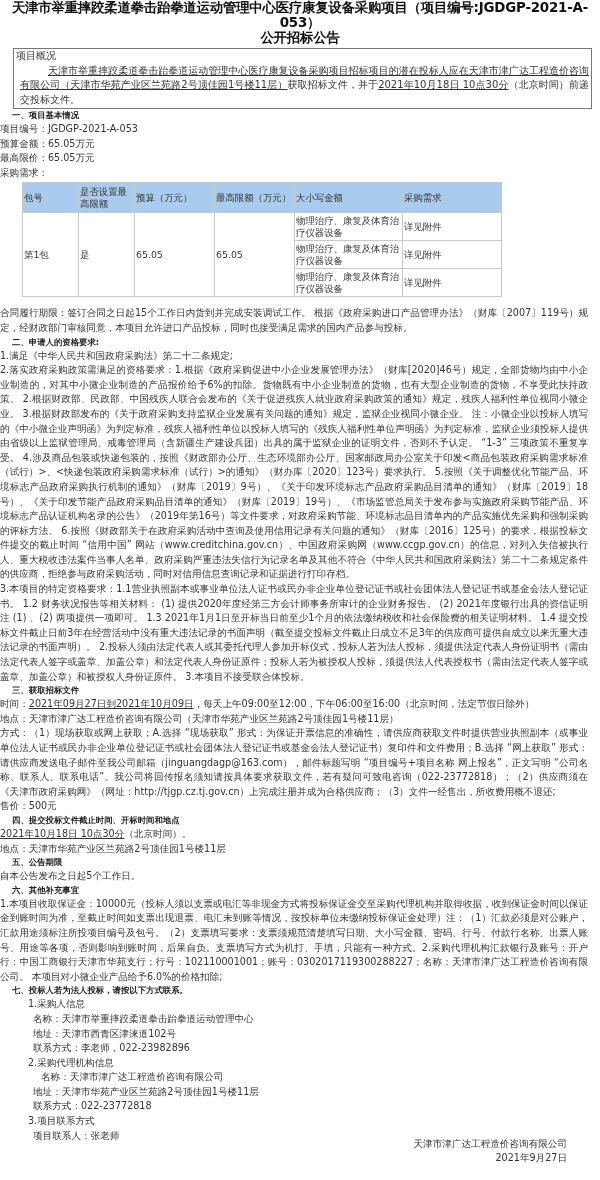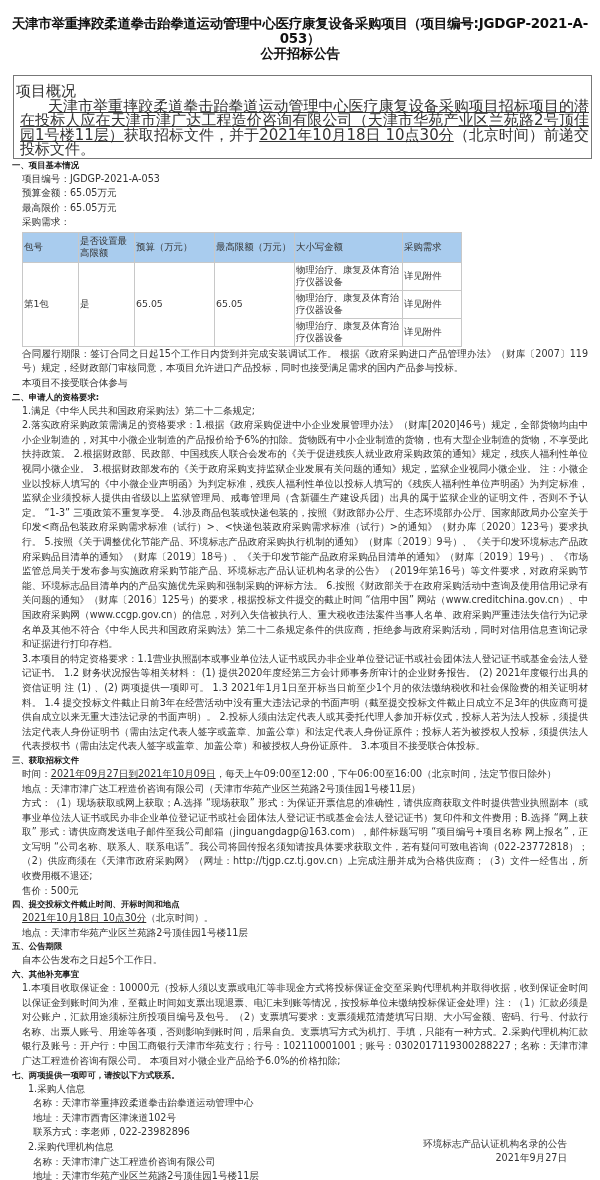--- a/index.html
+++ b/index.html
@@ -4,34 +4,34 @@
 <style>
   html, body { margin: 0; padding: 0; background: #ffffff; }
   body {
     width: 600px; min-height: 1180px;
     font-family: "DejaVu Sans", "Liberation Sans", sans-serif;
     font-size: 9.6px; color: #333333; line-height: 14.6px;
     position: relative; overflow: hidden;
   }
   .title {
     text-align: center; font-weight: bold; color: #111;
-    font-size: 13.4px; line-height: 15px; padding-top: 16px; letter-spacing: -0.2px;
+    font-size: 13.4px; line-height: 15px; padding-top: 0; letter-spacing: -0.2px;
   }
   .overview-box {
-    margin: 14px 8px 0 13px; border: 1px solid #777; padding: 8px 2px 1px 2px;
-    font-size: 15px; line-height: 14.5px;
+    margin: 3px 8px 0 13px; border: 1px solid #777; padding: 0 2px 1px 2px;
+    font-size: 10px; line-height: 14.5px;
   }
   .overview-box .indent { text-indent: 28px; padding-left: 4px; }
   .u { text-decoration: underline; }
   .sec-h { font-weight: bold; font-size: 8.4px; color: #222; margin-left: 12px; line-height: 13px; }
-  .sec-body { margin-left: 22px; margin-right: 12px; }
+  .sec-body { margin-right: 12px; }
   .line { display: block; }
   .para { text-align: justify; }
   table.req {
-    border-collapse: collapse; margin: 2px 0 0 22px; width: 440px;
+    border-collapse: collapse; margin: 2px 0 9px 22px; width: 480px;
     font-size: 9.4px; line-height: 12px;
   }
   table.req th {
     background: #a9ccee; font-weight: normal; text-align: left;
     border: 1px solid #c8c8c8; padding: 1px 1px; height: 27px; color: #333;
   }
   table.req td {
     border: 1px solid #c8c8c8; padding: 1px 1px; height: 25px; vertical-align: middle;
   }
   .right-sign { position: absolute; right: 33px; text-align: right; font-size: 9.6px; line-height: 14px; }
@@ -91,21 +91,20 @@
   </tr>
   <tr>
     <td>物理治疗、康复及体育治疗仪器设备</td>
     <td>详见附件</td>
   </tr>
 </tbody>
   </table>
 
 <div class="sec-body">
   <div class="para">合同履行期限：签订合同之日起15个工作日内货到并完成安装调试工作。 根据《政府采购进口产品管理办法》（财库〔2007〕119号）规定，经财政部门审核同意，本项目允许进口产品投标，同时也接受满足需求的国内产品参与投标。</div>
-  <div>本项目不接受联合体参与</div>
 </div>
 
 <div class="sec-h">二、申请人的资格要求:</div>
 <div class="sec-body">
   <div>1.满足《中华人民共和国政府采购法》第二十二条规定;</div>
   <div class="para">2.落实政府采购政策需满足的资格要求：1.根据《政府采购促进中小企业发展管理办法》（财库[2020]46号）规定，全部货物均由中小企业制造的，对其中小微企业制造的产品报价给予6%的扣除。货物既有中小企业制造的货物，也有大型企业制造的货物，不享受此扶持政策。 2.根据财政部、民政部、中国残疾人联合会发布的《关于促进残疾人就业政府采购政策的通知》规定，残疾人福利性单位视同小微企业。 3.根据财政部发布的《关于政府采购支持监狱企业发展有关问题的通知》规定，监狱企业视同小微企业。 注：小微企业以投标人填写的《中小微企业声明函》为判定标准，残疾人福利性单位以投标人填写的《残疾人福利性单位声明函》为判定标准，监狱企业须投标人提供由省级以上监狱管理局、戒毒管理局（含新疆生产建设兵团）出具的属于监狱企业的证明文件，否则不予认定。 “1-3” 三项政策不重复享受。 4.涉及商品包装或快递包装的，按照《财政部办公厅、生态环境部办公厅、国家邮政局办公室关于印发&lt;商品包装政府采购需求标准（试行）&gt;、&lt;快递包装政府采购需求标准（试行）&gt;的通知》（财办库〔2020〕123号）要求执行。 5.按照《关于调整优化节能产品、环境标志产品政府采购执行机制的通知》（财库〔2019〕9号）、《关于印发环境标志产品政府采购品目清单的通知》（财库〔2019〕18号）、《关于印发节能产品政府采购品目清单的通知》（财库〔2019〕19号）、《市场监管总局关于发布参与实施政府采购节能产品、环境标志产品认证机构名录的公告》（2019年第16号）等文件要求，对政府采购节能、环境标志品目清单内的产品实施优先采购和强制采购的评标方法。 6.按照《财政部关于在政府采购活动中查询及使用信用记录有关问题的通知》（财库〔2016〕125号）的要求，根据投标文件提交的截止时间 “信用中国” 网站（www.creditchina.gov.cn）、中国政府采购网（www.ccgp.gov.cn）的信息，对列入失信被执行人、重大税收违法案件当事人名单、政府采购严重违法失信行为记录名单及其他不符合《中华人民共和国政府采购法》第二十二条规定条件的供应商，拒绝参与政府采购活动，同时对信用信息查询记录和证据进行打印存档。</div>
   <div class="para">3.本项目的特定资格要求：1.1营业执照副本或事业单位法人证书或民办非企业单位登记证书或社会团体法人登记证书或基金会法人登记证书。 1.2 财务状况报告等相关材料： (1) 提供2020年度经第三方会计师事务所审计的企业财务报告。 (2) 2021年度银行出具的资信证明 注 (1) 、(2) 两项提供一项即可。 1.3 2021年1月1日至开标当日前至少1个月的依法缴纳税收和社会保险费的相关证明材料。 1.4 提交投标文件截止日前3年在经营活动中没有重大违法记录的书面声明（截至提交投标文件截止日成立不足3年的供应商可提供自成立以来无重大违法记录的书面声明）。 2.投标人须由法定代表人或其委托代理人参加开标仪式，投标人若为法人投标，须提供法定代表人身份证明书（需由法定代表人签字或盖章、加盖公章）和法定代表人身份证原件；投标人若为被授权人投标，须提供法人代表授权书（需由法定代表人签字或盖章、加盖公章）和被授权人身份证原件。 3.本项目不接受联合体投标。</div>
 </div>
 
 <div class="sec-h">三、获取招标文件</div>
@@ -125,31 +124,31 @@
 <div class="sec-h">五、公告期限</div>
 <div class="sec-body">
   <div>自本公告发布之日起5个工作日。</div>
 </div>
 
 <div class="sec-h">六、其他补充事宜</div>
 <div class="sec-body">
   <div class="para">1.本项目收取保证金：10000元（投标人须以支票或电汇等非现金方式将投标保证金交至采购代理机构并取得收据，收到保证金时间以保证金到账时间为准，至截止时间如支票出现退票、电汇未到账等情况，按投标单位未缴纳投标保证金处理）注：（1）汇款必须是对公账户，汇款用途须标注所投项目编号及包号。（2）支票填写要求：支票须规范清楚填写日期、大小写金额、密码、行号、付款行名称、出票人账号、用途等各项，否则影响到账时间，后果自负。支票填写方式为机打、手填，只能有一种方式。2.采购代理机构汇款银行及账号：开户行：中国工商银行天津市华苑支行；行号：102110001001；账号：0302017119300288227；名称：天津市津广达工程造价咨询有限公司。 本项目对小微企业产品给予6.0%的价格扣除;</div>
 </div>
 
-<div class="sec-h">七、两项提供一项即可，请按以下方式联系。</div>
+<div class="sec-h">七、投标人若为法人投标，请按以下方式联系。</div>
 <div class="sub">
   <div>1.采购人信息</div>
   <div class="sub2" style="margin-left:5px">名称：天津市举重摔跤柔道拳击跆拳道运动管理中心</div>
   <div class="sub2" style="margin-left:5px">地址：天津市西青区津涞道102号</div>
   <div class="sub2" style="margin-left:5px">联系方式：李老师，022-23982896</div>
   <div>2.采购代理机构信息</div>
-  <div class="sub2" style="margin-left:5px">名称：天津市津广达工程造价咨询有限公司</div>
+  <div class="sub2" style="margin-left:13px">名称：天津市津广达工程造价咨询有限公司</div>
   <div class="sub2" style="margin-left:5px">地址：天津市华苑产业区兰苑路2号顶佳园1号楼11层</div>
   <div class="sub2" style="margin-left:5px">联系方式：022-23772818</div>
   <div>3.项目联系方式</div>
   <div class="sub2" style="margin-left:5px">项目联系人：张老师</div>
 
 </div>
 
 <div class="right-sign" style="top:1137px">
-  <div>环境标志产品认证机构名录的公告</div>
+  <div>天津市津广达工程造价咨询有限公司</div>
   <div>2021年9月27日</div>
 </div>
 
 </body></html>

